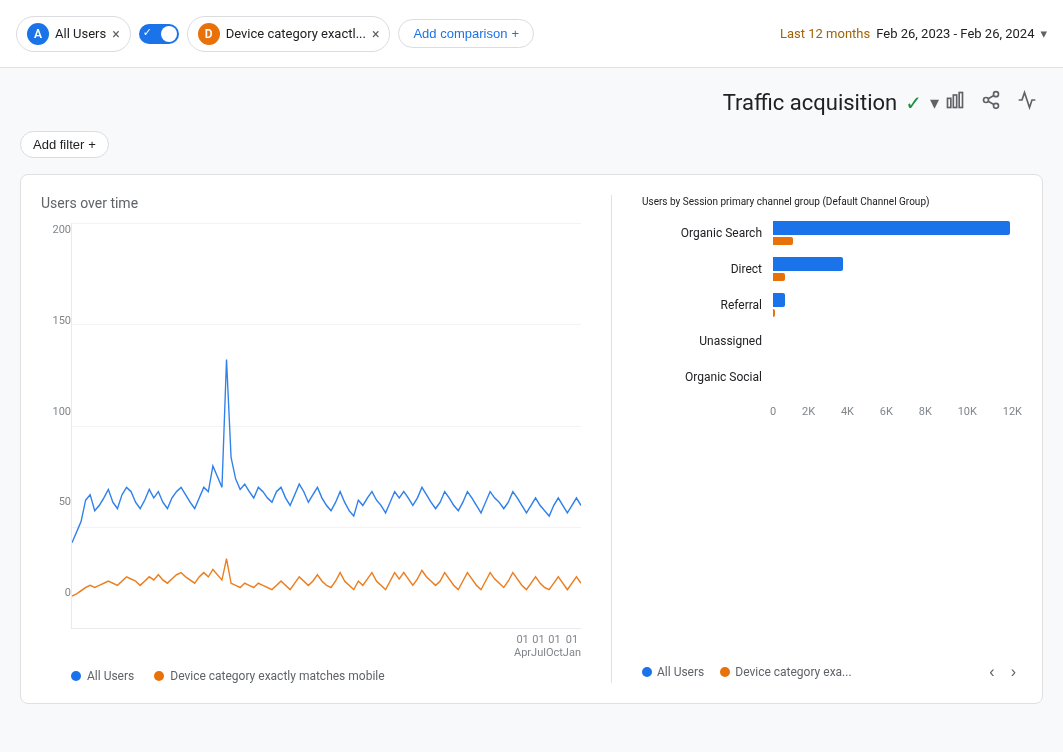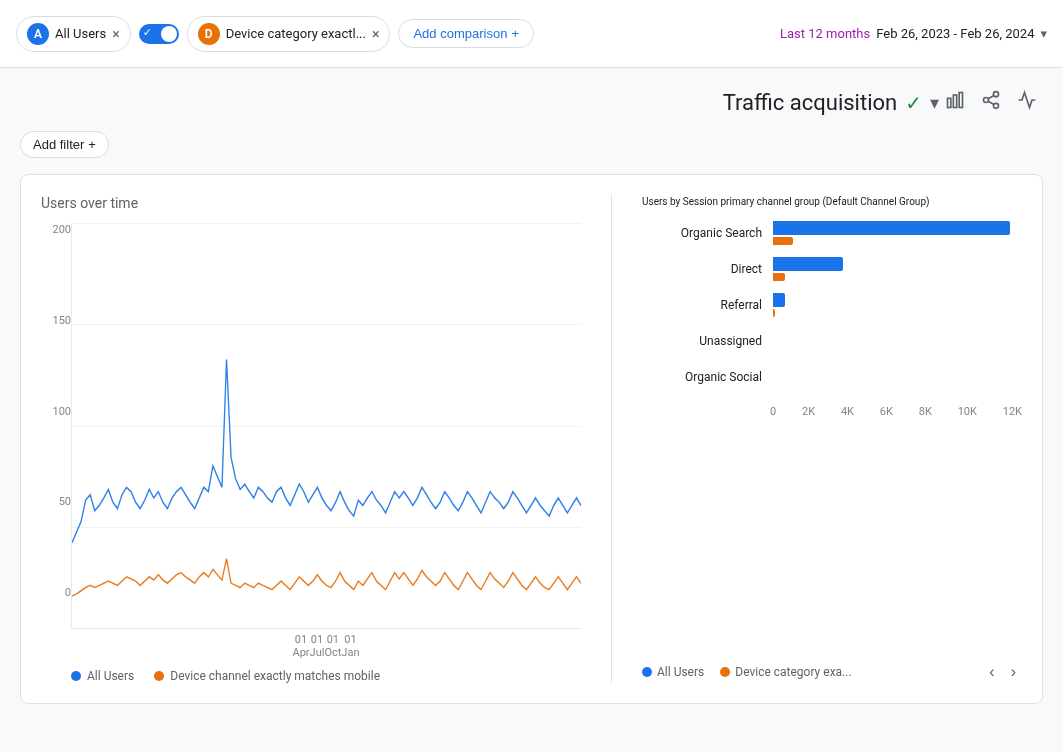--- a/index.html
+++ b/index.html
@@ -100,21 +100,21 @@
     .date-range {
       margin-left: auto;
       display: flex;
       align-items: center;
       gap: 6px;
       font-size: 13px;
       color: #202124;
       cursor: pointer;
     }
     .date-range .period-label {
-      color: #a21caf;
+      color: #a16207;
     }
     .date-range .chevron {
       color: #5f6368;
     }
 
     .main-content {
       padding: 16px 20px;
     }
 
     .page-header {
@@ -243,21 +243,21 @@
     .grid-line {
       position: absolute;
       left: 0;
       right: 0;
       height: 1px;
       background: #f1f3f4;
     }
 
     .x-axis-labels {
       display: flex;
-      justify-content: center;
+      justify-content: flex-end;
       margin-left: 30px;
       margin-top: 4px;
     }
     .x-axis-label {
       text-align: center;
       font-size: 11px;
       color: #80868b;
     }
 
     .chart-legend {
@@ -508,21 +508,21 @@
         </div>
       </div>
 
       <div class="chart-legend">
         <div class="legend-item">
           <div class="legend-dot dot-blue"></div>
           <span>All Users</span>
         </div>
         <div class="legend-item">
           <div class="legend-dot dot-orange"></div>
-          <span>Device channel exactly matches mobile</span>
+          <span>Device category exactly matches mobile</span>
         </div>
       </div>
     </div>
 
     <div class="divider-vertical"></div>
 
     <div class="right-chart">
       <div class="chart-right-title">Users by Session primary channel group (Default Channel Group)</div>
 
       <div class="bar-chart-area">

